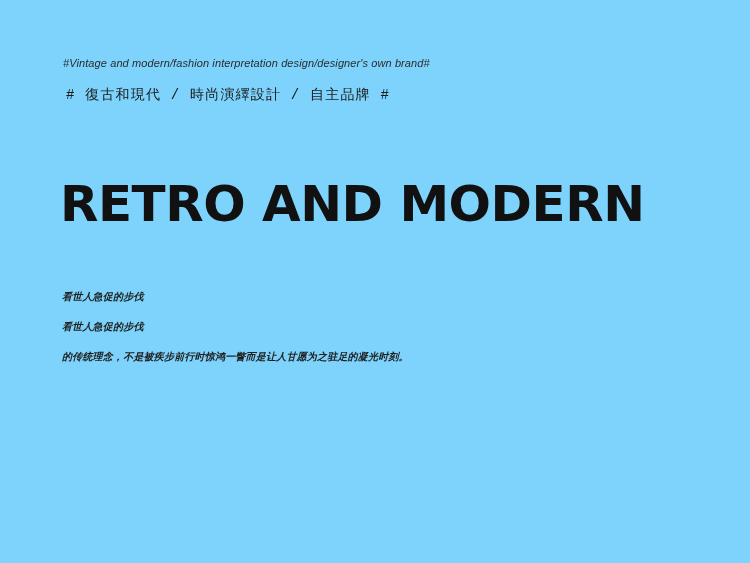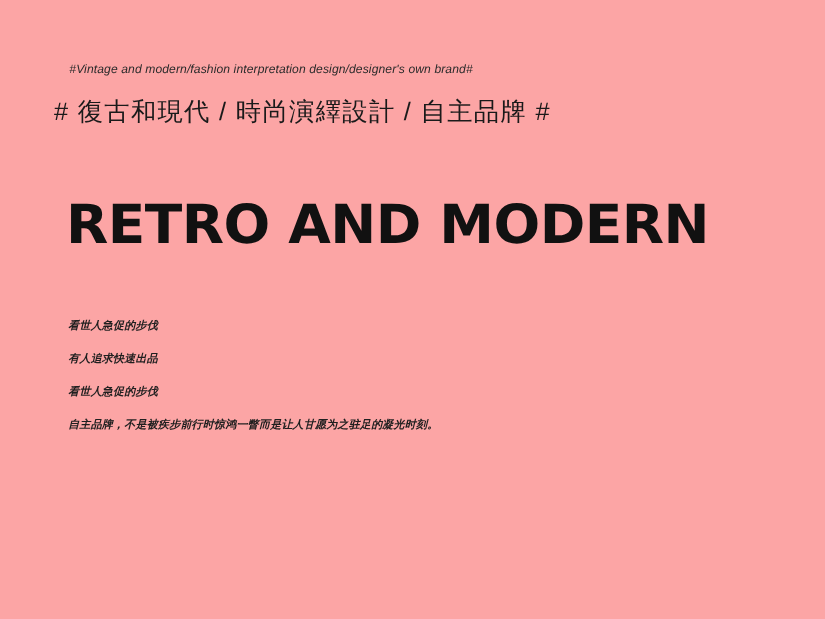--- a/index.html
+++ b/index.html
@@ -14,40 +14,40 @@
     color: #1c1c1c;
     position: relative;
     overflow: hidden;
   }
   .page {
     position: absolute;
     left: 0;
     top: 0;
     width: 750px;
     height: 563px;
-    background: #fca5a5;
+    background: #7dd3fc;
   }
   .tagline-en {
     position: absolute;
     left: 63px;
     top: 57px;
     font-family: "Liberation Sans", sans-serif;
     font-size: 11px;
     font-style: italic;
     font-weight: 400;
     letter-spacing: 0.1px;
     color: #2b2b2b;
     white-space: nowrap;
   }
   .tagline-cn {
     position: absolute;
-    left: 49px;
+    left: 66px;
     top: 86px;
-    font-family: Liberation Sans, sans-serif;
-    font-size: 23px;
+    font-family: Liberation Mono, monospace;
+    font-size: 14px;
     font-weight: 400;
     letter-spacing: 1.2px;
     color: #1a1a1a;
     white-space: nowrap;
   }
   .headline {
     position: absolute;
     left: 60px;
     top: 176px;
     font-family: "DejaVu Sans", sans-serif;
@@ -82,18 +82,17 @@
 <div class="page">
 
   <div class="tagline-en">#Vintage and modern/fashion interpretation design/designer's own brand#</div>
 
   <div class="tagline-cn"># 復古和現代 / 時尚演繹設計 / 自主品牌 #</div>
 
   <div class="headline">RETRO AND MODERN</div>
 
   <div class="body-copy">
     <div class="body-line">看世人急促的步伐</div>
-    <div class="body-line">有人追求快速出品</div>
     <div class="body-line">看世人急促的步伐</div>
-    <div class="body-line">自主品牌，不是被疾步前行时惊鸿一瞥而是让人甘愿为之驻足的凝光时刻。</div>
+    <div class="body-line">的传统理念，不是被疾步前行时惊鸿一瞥而是让人甘愿为之驻足的凝光时刻。</div>
   </div>
 
 </div>
 
 </body></html>

